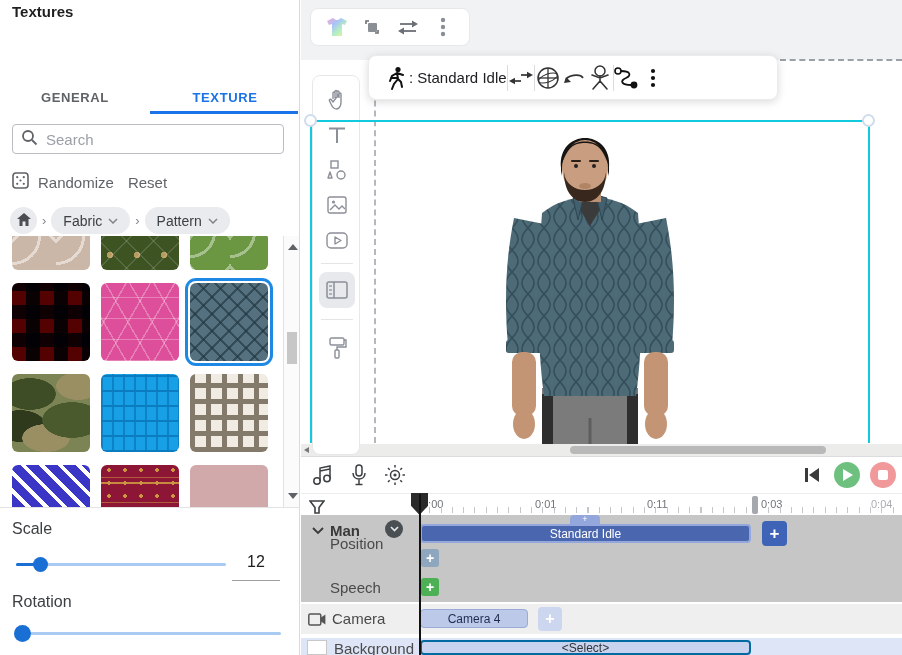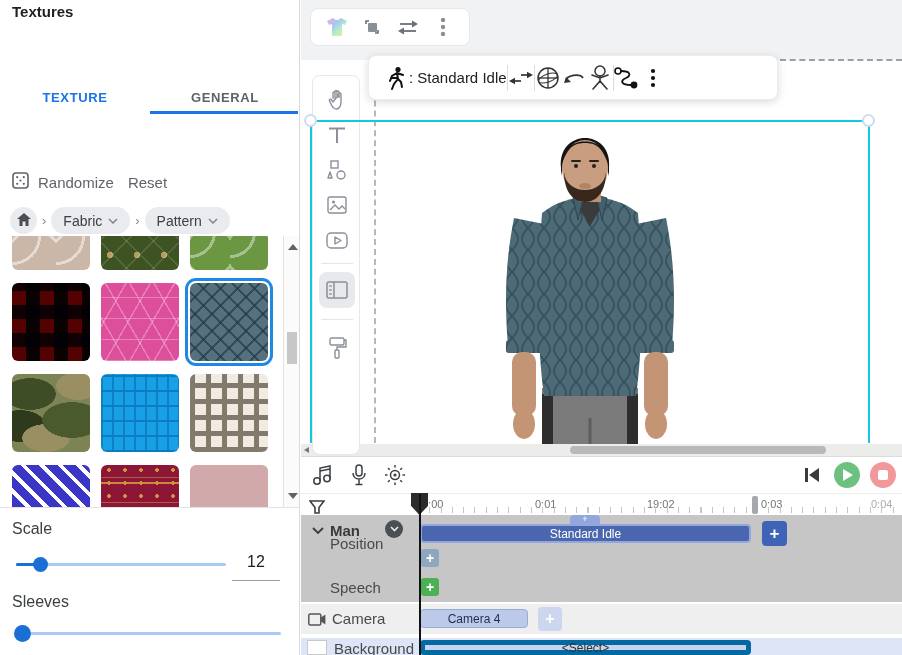--- a/index.html
+++ b/index.html
@@ -104,25 +104,34 @@
 </head>
 <body>
 
 <div id="app">
 
   <div id="left-panel">
     <div class="lp-title">Textures</div>
 
 
     <div class="tabs">
+      <div class="tab">GENERAL</div>
       <div class="tab active">TEXTURE</div>
-      <div class="tab">GENERAL</div>
     </div>
     <div class="tab-underline"></div>
 
+    <div class="searchbox">
+      <span>
+        <svg width="17" height="17" viewBox="0 0 17 17">
+            <circle cx="7" cy="7" r="5" fill="none" stroke="#5f6368" stroke-width="1.8"></circle>
+            <line x1="11" y1="11" x2="15.5" y2="15.5" stroke="#5f6368" stroke-width="1.8"></line>
+          </svg>
+      </span>
+      <input type="text" placeholder="Search" style="">
+    </div>
 
     <div class="action-row">
       <div class="action-btn">
         <span>
           <svg width="17" height="17" viewBox="0 0 17 17">
               <rect x="1" y="1" width="15" height="15" rx="3" fill="none" stroke="#5f6368" stroke-width="1.6"></rect>
               <circle cx="5.2" cy="5.2" r="1.1" fill="#5f6368"></circle>
               <circle cx="11.8" cy="5.2" r="1.1" fill="#5f6368"></circle>
               <circle cx="8.5" cy="8.5" r="1.1" fill="#5f6368"></circle>
               <circle cx="5.2" cy="11.8" r="1.1" fill="#5f6368"></circle>
@@ -182,21 +191,21 @@
     <div class="lp-divider"></div>
 
     <div class="lp-sub-label" style="top:520px;">Scale</div>
     <div class="slider" style="left:16px; top:557px; width:210px;">
       <div class="track"></div>
         <div class="fill" style="width:24px;"></div>
       <div class="thumb" style="left:17px;"></div>
     </div>
     <div class="scale-value">12</div>
 
-    <div class="lp-sub-label" style="top:593px;">Sleeves</div>
+    <div class="lp-sub-label" style="top:593px;">Rotation</div>
     <div class="slider" style="left:16px; top:626px; width:265px;">
       <div class="track"></div>
         <div class="fill" style="width:4px;"></div>
       <div class="thumb" style="left:-2px; width:17px; height:17px; top:-1px;"></div>
     </div>
   </div>
 
   <div id="canvas-zone">
     <div class="top-band"></div>
     <div class="dashed-h"></div>
@@ -455,21 +464,21 @@
     </div>
 
     <div class="ruler">
       <span class="tl-icon" style="position:absolute; left:4px; top:1px;">
         <svg width="16" height="16" viewBox="0 0 16 16">
             <path d="M1 2 L15 2 L10 8.5 L10 14 L6 14 L6 8.5 Z" fill="none" stroke="#3c4043" stroke-width="1.6"></path>
           </svg>
       </span>
       <span class="ruler-label" style="left:121px;">0:00</span>
       <span class="ruler-label" style="left:234px;">0:01</span>
-      <span class="ruler-label" style="left:346px;">19:02</span>
+      <span class="ruler-label" style="left:346px;">0:11</span>
       <span class="ruler-label" style="left:460px;">0:03</span>
       <span class="ruler-label dim" style="left:570px;">0:04</span>
       <div class="ticks"></div>
       <div class="end-marker"></div>
     </div>
     <div class="playhead-flag"></div>
     <div class="playhead-line"></div>
 
     <div class="track-man">
       <svg class="abs" style="left:11px; top:12px;" width="12" height="8">
@@ -504,19 +513,19 @@
       <div class="clip-bar" style="left:119px; top:5px; width:108px; height:19px; background:#bcc9e9; border:1px solid #9aabd8; font-size:12px; color:#1f2c4d;">
         <span>Camera 4</span>
       </div>
       <div class="plus-btn" style="left:237px; top:3px; width:24px; height:24px; background:#ccd6ef; border-radius:4px; font-size:16px;">+</div>
     </div>
     <div class="row-gap" style="top:177px; height:4px;"></div>
 
     <div class="track-bg">
       <span class="abs" style="left:6px; top:2px; width:20px; height:15px; background:#fff; border:1px solid #c8c8c8;"></span>
       <span class="lane-label" style="left:33px; top:2px;">Background</span>
-      <div class="clip-bar" style="left:119px; top:2px; width:331px; height:15px; background:#c7d3ef; border:5px solid #0369a1; font-size:12px; color:#333;">
+      <div class="clip-bar" style="left:119px; top:2px; width:331px; height:15px; background:#c7d3ef; border:2px solid #0369a1; font-size:12px; color:#333;">
         <span>&lt;Select&gt;</span>
       </div>
     </div>
   </div>
 
 </div>
 
 </body></html>

